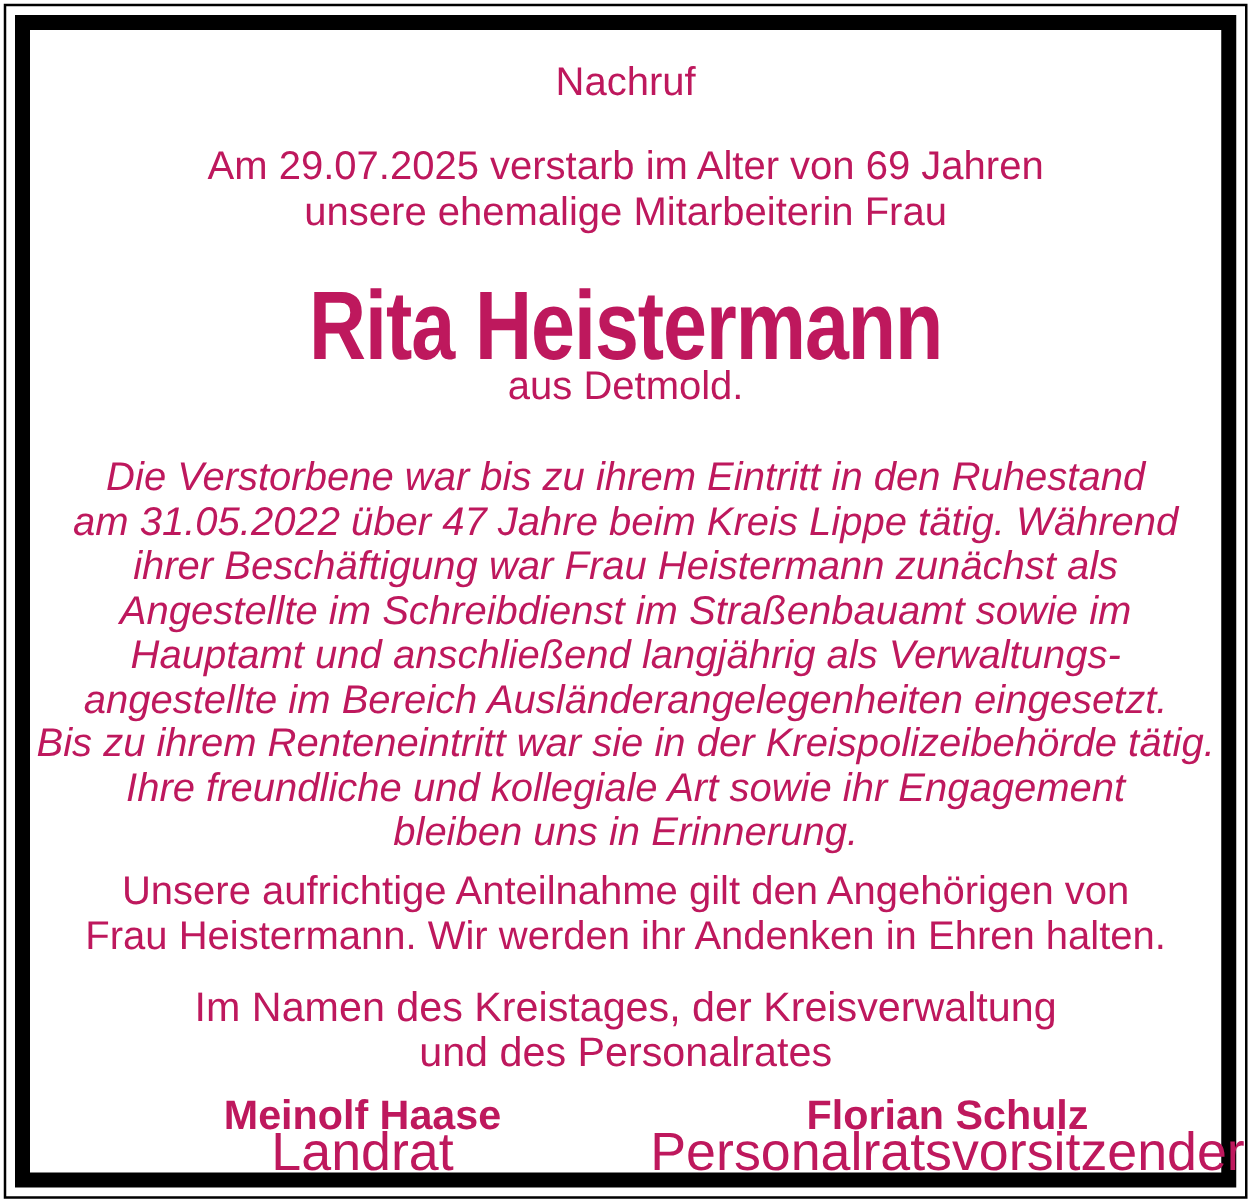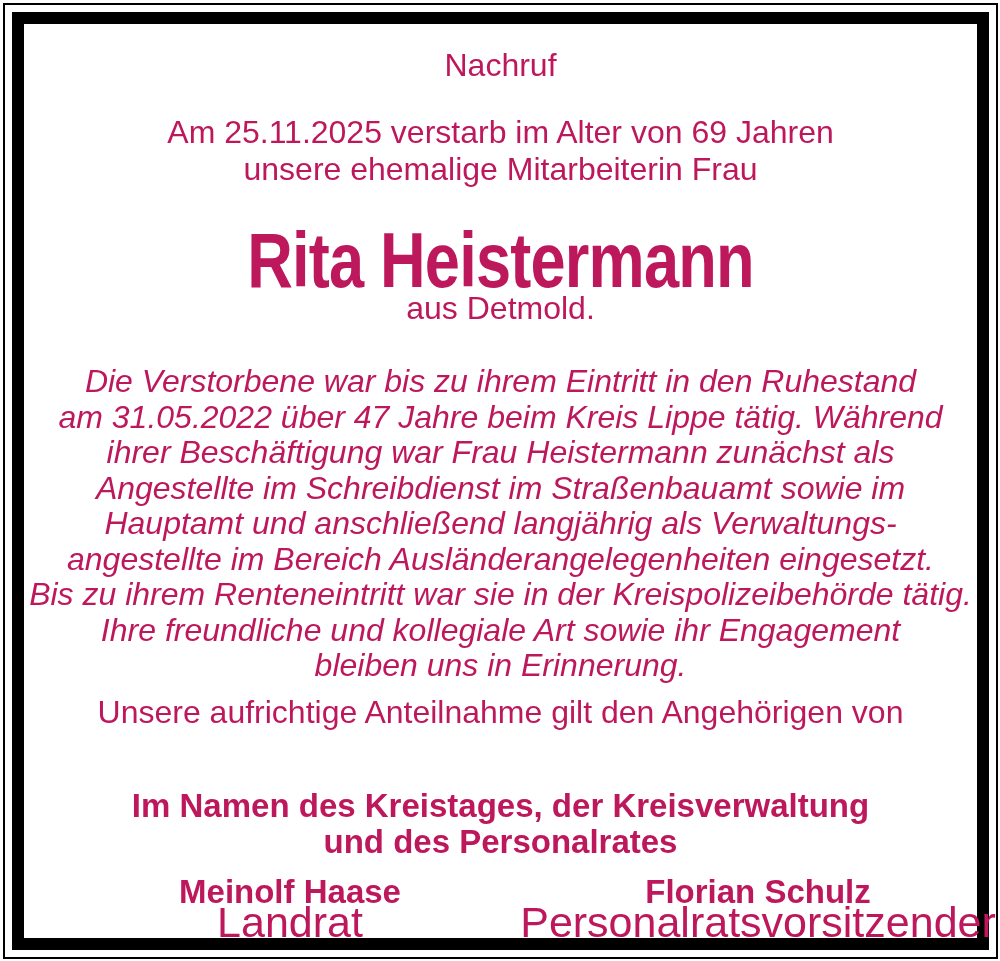--- a/index.html
+++ b/index.html
@@ -81,21 +81,21 @@
   }
   .para2 {
     top: 671px;
     font-size: 32px;
     line-height: 35.5px;
   }
   .inname {
     top: 764px;
     font-size: 33px;
     line-height: 35.5px;
-    font-weight: 700;
+    font-weight: 400;
   }
   .sig {
     position: absolute;
     top: 853px;
     transform: translateX(-50%);
     text-align: center;
     white-space: nowrap;
   }
   .sig-left  { left: 266px; }
   .sig-right { left: 734px; }
@@ -114,21 +114,21 @@
 <body>
 
 <div class="stage">
   <div class="frame-outer">
     <div class="frame-inner">
       <div class="content">
 
         <div class="block title">Nachruf</div>
 
         <div class="block intro">
-          <div>Am 25.11.2025 verstarb im Alter von 69 Jahren</div>
+          <div>Am 29.07.2025 verstarb im Alter von 69 Jahren</div>
           <div>unsere ehemalige Mitarbeiterin Frau</div>
         </div>
 
         <div class="block headline">
           <span class="squeeze">Rita Heistermann</span>
         </div>
 
         <div class="block origin">aus Detmold.</div>
 
         <div class="block para1">
@@ -138,20 +138,21 @@
           <div>Angestellte im Schreibdienst im Straßenbauamt sowie im</div>
           <div>Hauptamt und anschließend langjährig als Verwaltungs-</div>
           <div>angestellte im Bereich Ausländerangelegenheiten eingesetzt.</div>
           <div>Bis zu ihrem Renteneintritt war sie in der Kreispolizeibehörde tätig.</div>
           <div>Ihre freundliche und kollegiale Art sowie ihr Engagement</div>
           <div>bleiben uns in Erinnerung.</div>
         </div>
 
         <div class="block para2">
           <div>Unsere aufrichtige Anteilnahme gilt den Angehörigen von</div>
+          <div>Frau Heistermann. Wir werden ihr Andenken in Ehren halten.</div>
         </div>
 
         <div class="block inname">
           <div>Im Namen des Kreistages, der Kreisverwaltung</div>
           <div>und des Personalrates</div>
         </div>
 
         <div class="sig sig-left">
           <div class="sig-name">Meinolf Haase</div>
           <div class="sig-role">Landrat</div>

